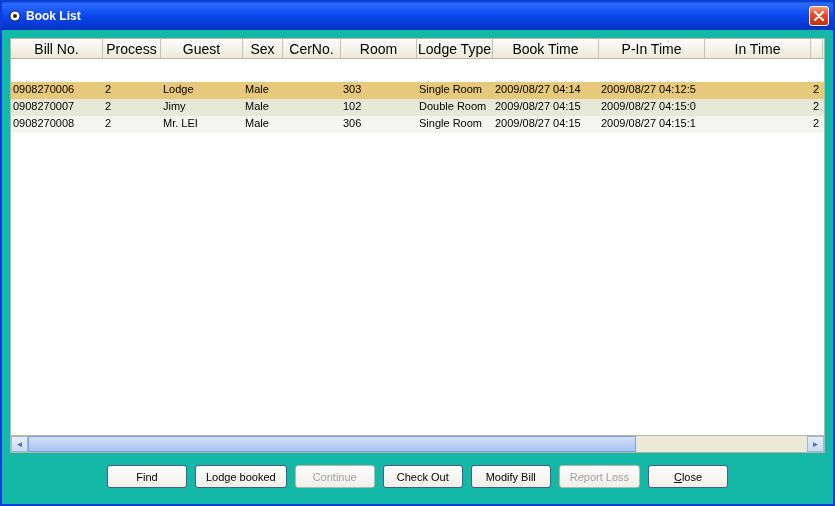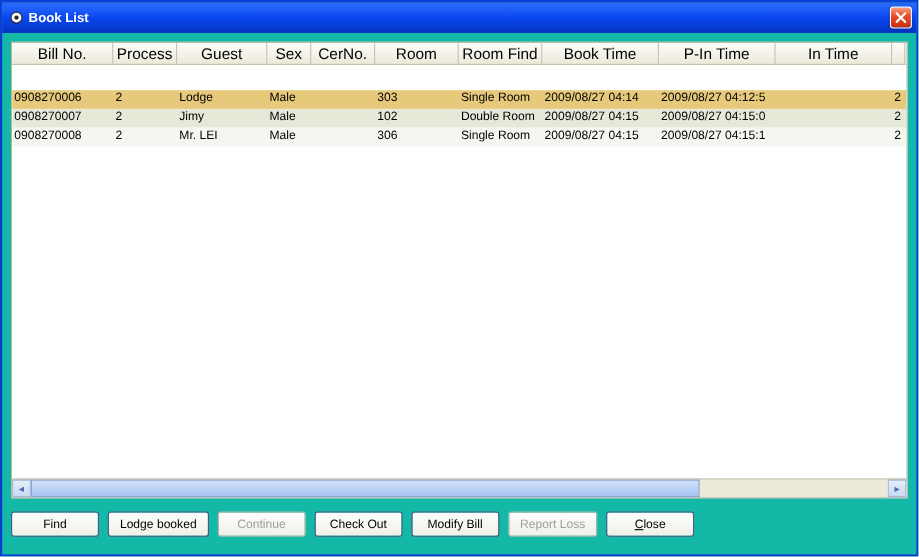--- a/index.html
+++ b/index.html
@@ -128,20 +128,21 @@
     position: absolute;
     left: 0; top: 0;
     height: 100%;
     width: 78%;
     background: linear-gradient(to bottom, #d2e1fa 0%, #a7c2ef 100%);
     border: 1px solid #7f9ed6;
     cursor: pointer;
   }
   .button-row {
     display: flex;
+    justify-content: center;
     gap: 8px;
     padding: 12px 0 8px 0;
   }
   .btn {
     min-width: 80px;
     height: 23px;
     padding: 0 10px;
     background: linear-gradient(to bottom, #fdfdfd 0%, #f0efe7 100%);
     border: 1px solid #4a5a88;
     border-radius: 3px;
@@ -183,21 +184,21 @@
 
   <div class="content">
     <div class="grid-wrap">
       <div class="grid-head">
         <div class="col c0">Bill No.</div>
         <div class="col c1">Process</div>
         <div class="col c2">Guest</div>
         <div class="col c3">Sex</div>
         <div class="col c4">CerNo.</div>
         <div class="col c5">Room</div>
-        <div class="col c6">Room Find</div>
+        <div class="col c6">Lodge Type</div>
         <div class="col c7">Book Time</div>
         <div class="col c8">P-In Time</div>
         <div class="col c9">In Time</div>
         <div class="col c10"></div>
       </div>
       <div class="grid-body" id="grid-body">
           <div class="grid-row row-selected">
             <div class="cell c0">0908270006</div>
             <div class="cell c1">2</div>
             <div class="cell c2">Lodge</div>

